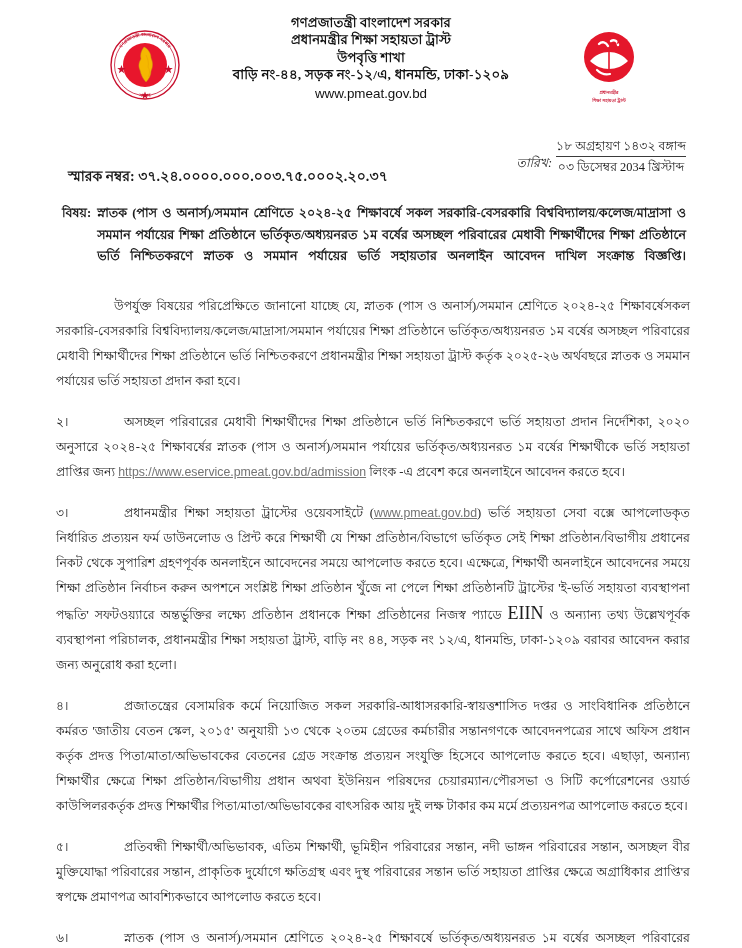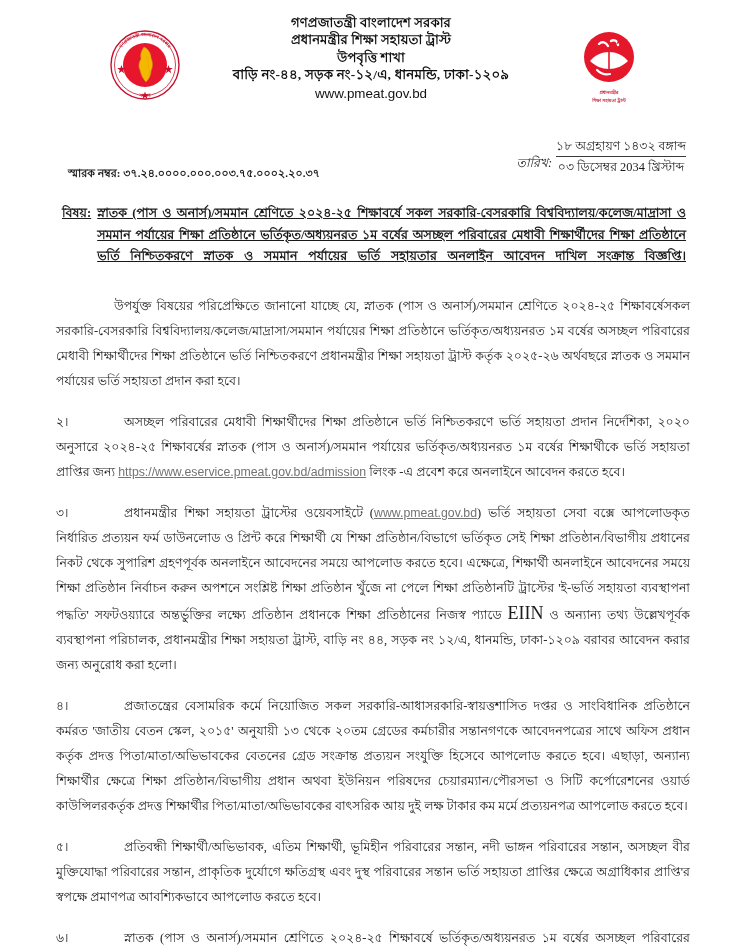--- a/index.html
+++ b/index.html
@@ -114,38 +114,37 @@
     border-bottom: 1px solid #3a3a3a;
     padding-bottom: 1px;
   }
   .date-lines .dl.en-era {
     padding-top: 1px;
   }
   .memo-no {
     position: absolute;
     left: 68px;
     top: 28px;
-    font-size: 11px;
+    font-size: 14px;
     font-weight: 600;
     white-space: nowrap;
   }
   .memo-no .memo-label { font-weight: 700; }
   .memo-no .memo-value { font-weight: 600; letter-spacing: 0.1px; }
 
   
   .subject {
     margin: 4px 56px 0 62px;
     font-size: 12.6px;
     line-height: 21.5px;
     font-weight: 700;
     text-align: justify;
     text-justify: inter-word;
     display: flex;
     align-items: flex-start;
-    text-decoration: underline;
   }
   .subject-label {
     flex: 0 0 auto;
     padding-right: 6px;
     white-space: nowrap;
   }
   .subject-body {
     flex: 1 1 auto;
     text-align: justify;
   }

